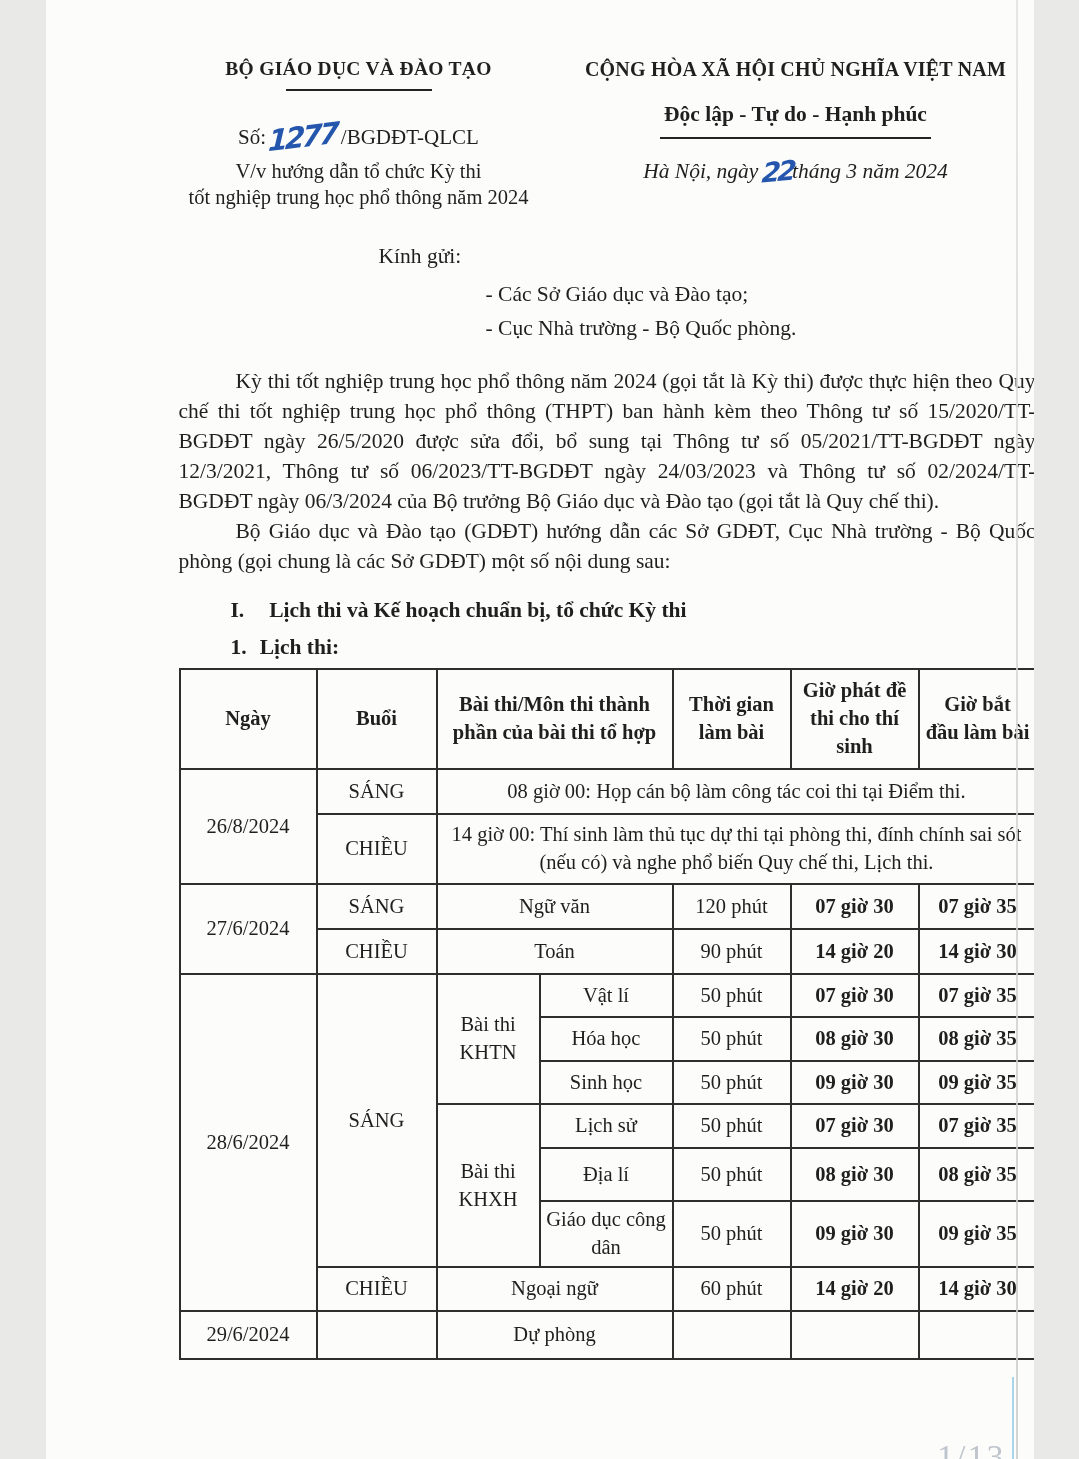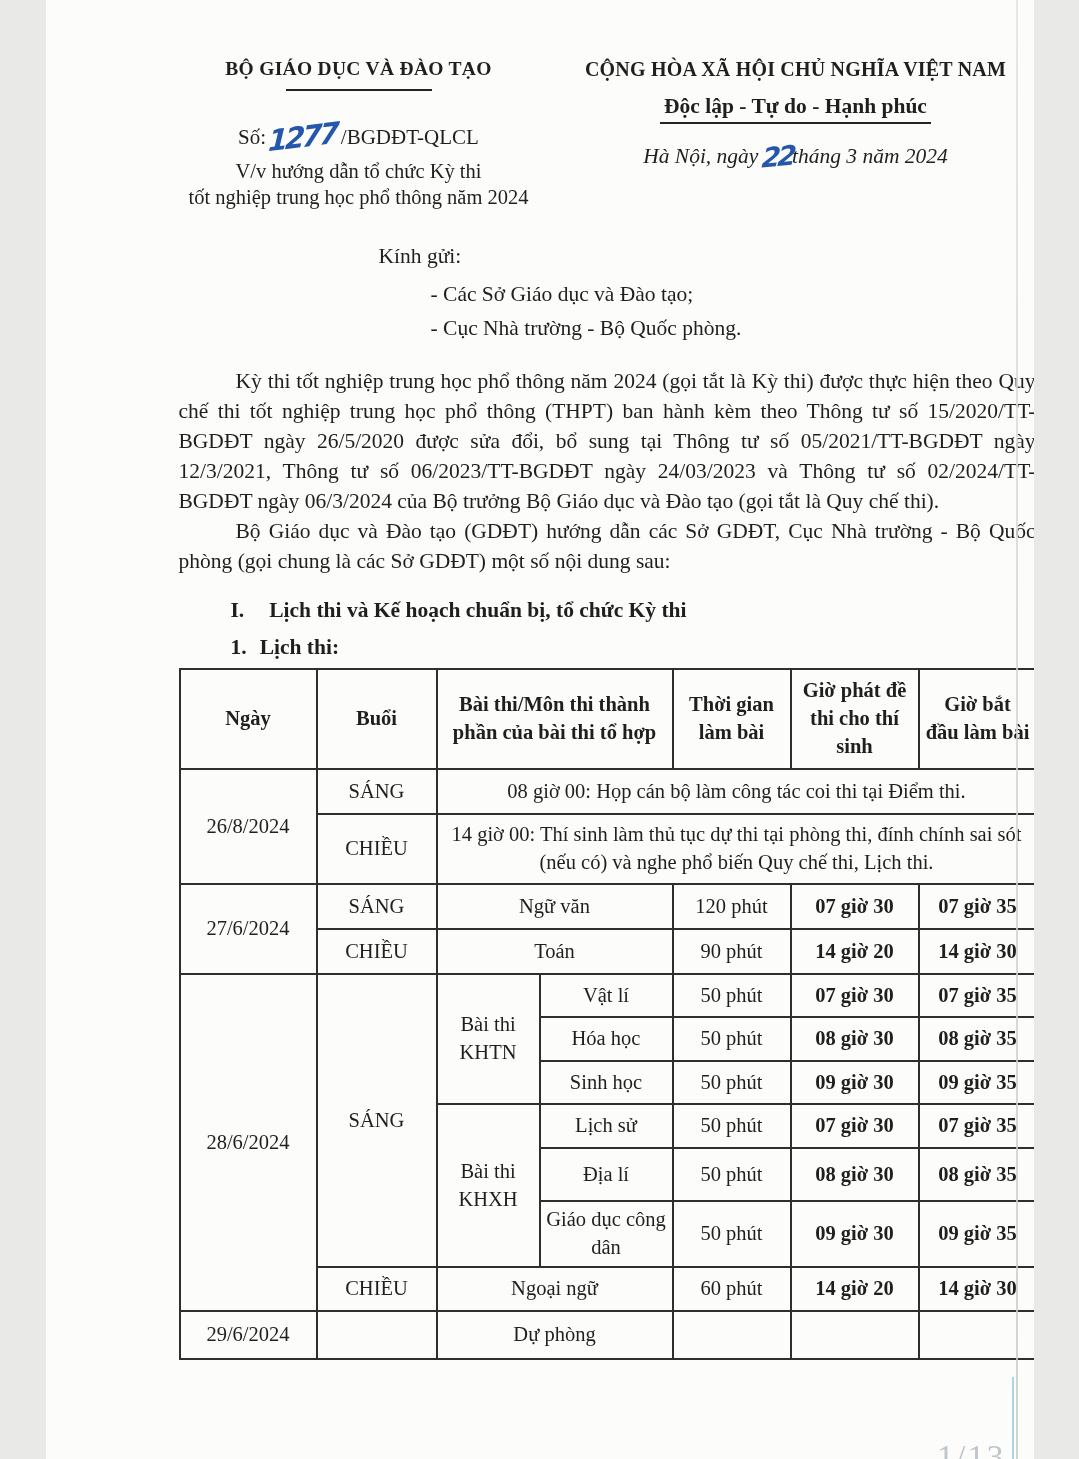--- a/index.html
+++ b/index.html
@@ -19,34 +19,34 @@
   }
   .hdr-left .org{font-weight:bold;font-size:19.5px;letter-spacing:.3px;line-height:26px;}
   .hdr-left .org-underline{width:146px;margin:7px auto 0;border-top:2px solid #232323;height:0;}
   .so-line{margin-top:32px;font-size:21px;white-space:nowrap;}
   .subject{font-size:20.5px;line-height:26px;}
   .subject.first{margin-top:2px;}
   .hdr-right{
     position:absolute;left:525px;top:56px;width:450px;text-align:center;
   }
   .hdr-right .country{font-weight:bold;font-size:20px;line-height:26px;letter-spacing:.2px;}
-  .hdr-right .motto{display:inline-block;font-weight:bold;font-size:21.5px;margin-top:12px;
-    padding:0 4px 3px;border-bottom:2px solid #232323;}
+  .hdr-right .motto{display:inline-block;font-weight:bold;font-size:21.5px;margin-top:20px;
+    padding:0 4px 10px;border-bottom:2px solid #232323;}
   .date-line{margin-top:19px;font-style:italic;font-size:21.5px;white-space:nowrap;}
   .hw{
     display:inline-block;color:#2456ad;
     font-family:"DejaVu Sans",sans-serif;font-style:italic;font-weight:bold;
     line-height:1;vertical-align:middle;
   }
   .hw-number{font-size:29px;letter-spacing:-3px;transform:rotate(-7deg) skewX(-10deg);margin:0 4px 4px 2px;}
   .hw-day{font-size:27px;letter-spacing:-3px;transform:rotate(-5deg) skewX(-10deg);margin:0 -2px 4px 4px;}
   
   .salutation{position:absolute;left:333px;top:242px;font-size:21.5px;}
   .salutation .label{line-height:28px;}
-  .recipients{margin:7px 0 0 52px;}
+  .recipients{margin:7px 0 0 107px;}
   .recipients .item{line-height:34px;white-space:nowrap;}
   
   .content{position:absolute;left:133px;top:366px;width:857px;}
   .para{
     margin:0;font-size:21.5px;line-height:30px;text-align:justify;text-indent:57px;
   }
   .para.second{margin-top:0;}
   .heading{font-weight:bold;font-size:21.5px;line-height:30px;margin-left:52px;white-space:nowrap;}
   .heading.roman{margin-top:19px;}
   .heading.numbered{margin-top:7px;}

